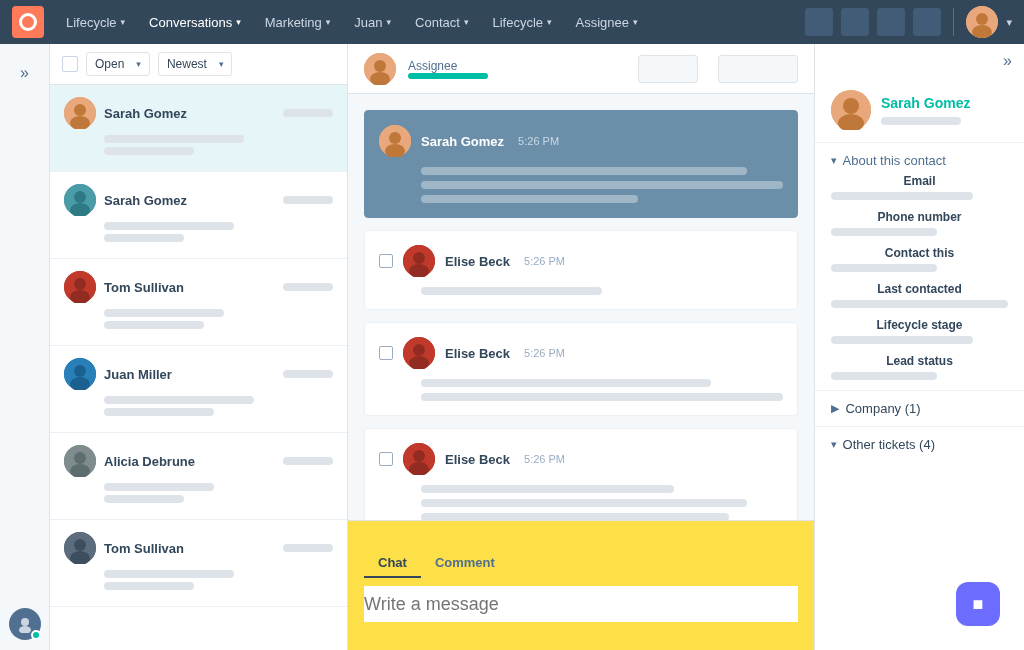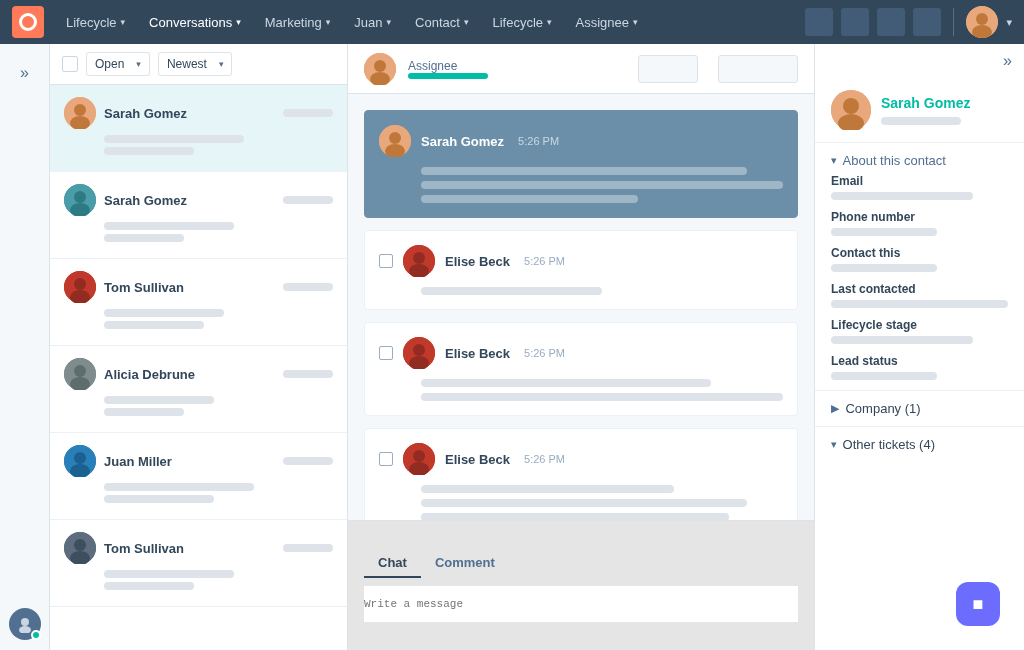--- a/index.html
+++ b/index.html
@@ -62,38 +62,38 @@
     .msg-avatar { width: 32px; height: 32px; border-radius: 50%; flex-shrink: 0; }
     .msg-name { font-weight: 600; color: #33475b; font-size: 13px; }
     .msg-name.light { color: white; }
     .msg-time { font-size: 11px; color: #99acc2; margin-left: 4px; }
     .msg-time.light { color: #c9d8e6; }
     .msg-lines { padding-left: 42px; display: flex; flex-direction: column; gap: 6px; }
     .msg-line { height: 8px; border-radius: 4px; background: #dde3e8; }
     .msg-line.light { background: rgba(255,255,255,0.35); }
     .msg-sender-checkbox { width: 14px; height: 14px; border: 1px solid #99acc2; border-radius: 2px; flex-shrink: 0; }
 
-    .chat-input-area { background: #e5e5e5; border-top: 1px solid #dde3e8; padding: 28px 16px; }
+    .chat-input-area { background: #fde047; border-top: 1px solid #dde3e8; padding: 28px 16px; }
     .chat-tabs { display: flex; gap: 0; margin-bottom: 8px; }
     .chat-tab { padding: 6px 14px; font-size: 13px; color: #516f90; cursor: pointer; border-bottom: 2px solid transparent; font-weight: bold; }
     .chat-tab.active { color: #33475b; font-weight: 600; border-bottom: 2px solid #33475b; }
-    .chat-input-box { height: 36px; border: none; background: white; width: 100%; color: #99acc2; font-size: 11px; outline: none; padding: 4px 0; font-family: Liberation Mono, monospace; }
+    .chat-input-box { height: 36px; border: none; background: white; width: 100%; color: #99acc2; font-size: 18px; outline: none; padding: 4px 0; }
 
     
     .right-sidebar { width: 210px; background: white; border-left: 1px solid #dde3e8; overflow-y: auto; flex-shrink: 0; }
     .right-sidebar-arrow { color: #516f90; font-size: 16px; padding: 8px 12px; cursor: pointer; }
     .contact-card { padding: 12px 16px; border-bottom: 1px solid #eaf0f6; display: flex; align-items: center; gap: 10px; }
     .contact-big-avatar { width: 40px; height: 40px; border-radius: 50%; background: #e8a87c; flex-shrink: 0; }
     .contact-name { font-weight: 700; color: #00bda5; font-size: 14px; }
     .contact-name-bar { height: 8px; width: 80px; background: #dde3e8; border-radius: 4px; margin-top: 6px; }
 
     .section-header { padding: 10px 16px 6px; display: flex; align-items: center; gap: 6px; cursor: pointer; }
     .section-chevron { font-size: 11px; color: #516f90; }
     .section-label { font-size: 13px; color: #516f90; font-weight: 500; }
-    .field-group { padding: 0 16px 10px; }
+    .field-group { padding: 0 16px 10px; text-align: center; }
     .field-label { font-size: 12px; color: #33475b; font-weight: 600; margin-bottom: 4px; }
     .field-value-bar { height: 8px; background: #dde3e8; border-radius: 4px; margin-bottom: 10px; }
     .field-value-bar.short { width: 60%; }
     .field-value-bar.medium { width: 80%; }
     .field-value-bar.full { width: 100%; }
 
     .company-section { padding: 10px 16px; border-top: 1px solid #eaf0f6; display: flex; align-items: center; gap: 6px; cursor: pointer; }
     .expand-icon { font-size: 11px; color: #516f90; }
 
     .tickets-section { padding: 10px 16px; border-top: 1px solid #eaf0f6; display: flex; align-items: center; gap: 6px; cursor: pointer; }
@@ -233,51 +233,51 @@
           <div class="placeholder-bar" style="width:50px;margin-left:auto;margin-bottom:0;"></div>
         </div>
         <div class="conv-item-inner">
           <div class="placeholder-bar" style="width:120px;"></div>
           <div class="placeholder-bar" style="width:100px;"></div>
         </div>
       </div>
 
       <div class="conv-item">
         <div class="conv-item-header">
+          <div class="conv-avatar avatar-blue">
+            <svg width="32" height="32" viewBox="0 0 32 32">
+                <circle cx="16" cy="16" r="16" fill="#2980b9"></circle>
+                <circle cx="16" cy="13" r="6" fill="#1a6090"></circle>
+                <ellipse cx="16" cy="26" rx="10" ry="7" fill="#1a6090"></ellipse>
+              </svg>
+          </div>
+          <span class="conv-name">Juan Miller</span>
+          <div class="placeholder-bar" style="width:50px;margin-left:auto;margin-bottom:0;"></div>
+        </div>
+        <div class="conv-item-inner">
+          <div class="placeholder-bar" style="width:150px;"></div>
+          <div class="placeholder-bar" style="width:110px;"></div>
+        </div>
+      </div>
+
+      <div class="conv-item">
+        <div class="conv-item-header">
           <div class="conv-avatar avatar-gray">
             <svg width="32" height="32" viewBox="0 0 32 32">
                 <circle cx="16" cy="16" r="16" fill="#7f8c8d"></circle>
                 <circle cx="16" cy="13" r="6" fill="#5d6d6e"></circle>
                 <ellipse cx="16" cy="26" rx="10" ry="7" fill="#5d6d6e"></ellipse>
               </svg>
           </div>
           <span class="conv-name">Alicia Debrune</span>
           <div class="placeholder-bar" style="width:50px;margin-left:auto;margin-bottom:0;"></div>
         </div>
         <div class="conv-item-inner">
           <div class="placeholder-bar" style="width:110px;"></div>
           <div class="placeholder-bar" style="width:80px;"></div>
-        </div>
-      </div>
-
-      <div class="conv-item">
-        <div class="conv-item-header">
-          <div class="conv-avatar avatar-blue">
-            <svg width="32" height="32" viewBox="0 0 32 32">
-                <circle cx="16" cy="16" r="16" fill="#2980b9"></circle>
-                <circle cx="16" cy="13" r="6" fill="#1a6090"></circle>
-                <ellipse cx="16" cy="26" rx="10" ry="7" fill="#1a6090"></ellipse>
-              </svg>
-          </div>
-          <span class="conv-name">Juan Miller</span>
-          <div class="placeholder-bar" style="width:50px;margin-left:auto;margin-bottom:0;"></div>
-        </div>
-        <div class="conv-item-inner">
-          <div class="placeholder-bar" style="width:150px;"></div>
-          <div class="placeholder-bar" style="width:110px;"></div>
         </div>
       </div>
 
       <div class="conv-item">
         <div class="conv-item-header">
           <div class="conv-avatar avatar-dark">
             <svg width="32" height="32" viewBox="0 0 32 32">
                 <circle cx="16" cy="16" r="16" fill="#5d6d7e"></circle>
                 <circle cx="16" cy="13" r="6" fill="#3d4e5e"></circle>
                 <ellipse cx="16" cy="26" rx="10" ry="7" fill="#3d4e5e"></ellipse>

